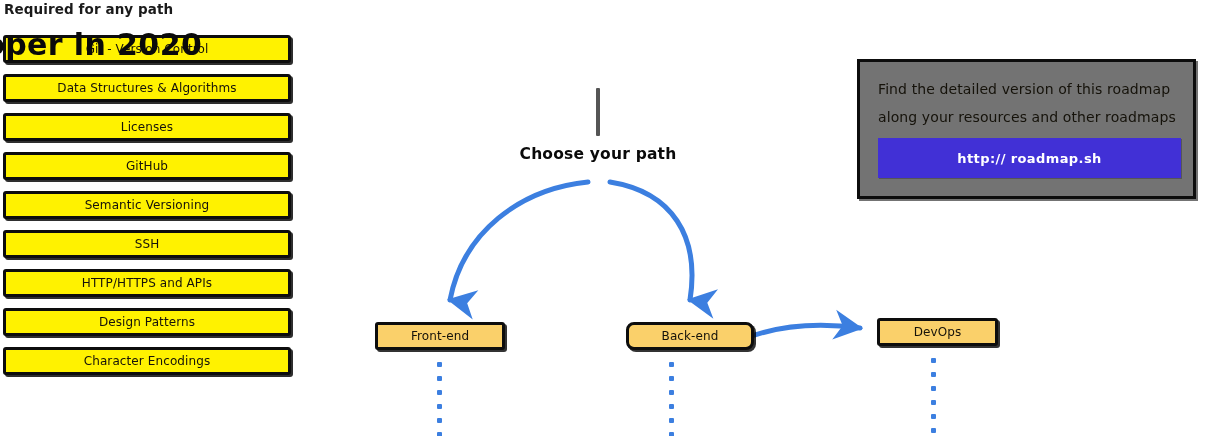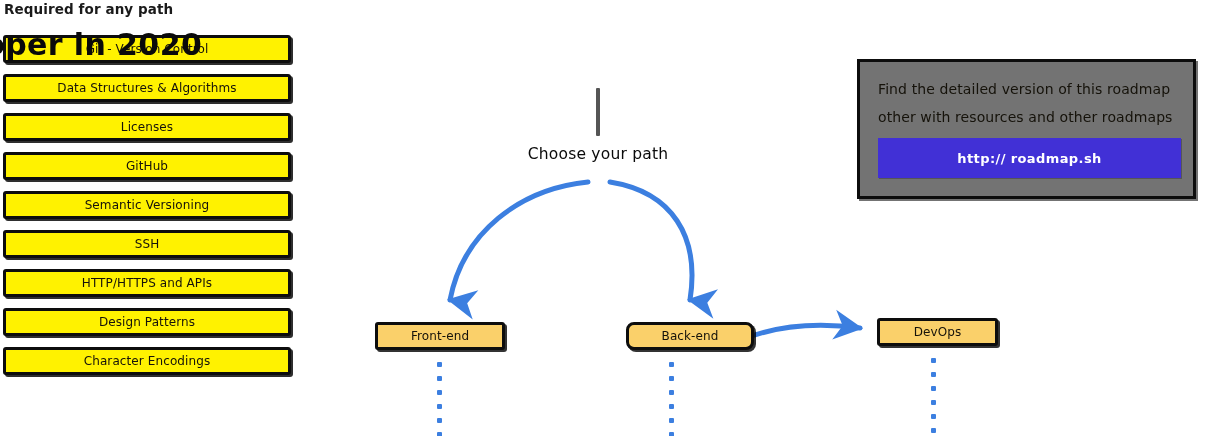--- a/index.html
+++ b/index.html
@@ -85,21 +85,21 @@
     background: #555555;
     border-radius: 1px;
   }
   #choose-path-label {
     position: absolute;
     left: 498px;
     top: 145px;
     width: 200px;
     text-align: center;
     font-size: 15.5px;
-    font-weight: normal;
+    font-weight: bold;
     color: #0a0a0a;
     letter-spacing: 0.2px;
   }
 
   #arrows-svg {
     position: absolute;
     left: 0;
     top: 0;
     width: 1207px;
     height: 436px;
@@ -281,19 +281,19 @@
       <span></span>
       <span></span>
       <span></span>
       <span></span>
       <span></span>
       <span></span>
     </div>
 
   <div id="info-box">
     <div id="info-line-1" class="info-line">Find the detailed version of this roadmap</div>
-    <div id="info-line-2" class="info-line">other with resources and other roadmaps</div>
+    <div id="info-line-2" class="info-line">along your resources and other roadmaps</div>
     <div id="roadmap-button">
       <span id="roadmap-button-label">http:// roadmap.sh</span>
     </div>
   </div>
 
 </div>
 
 </body></html>

